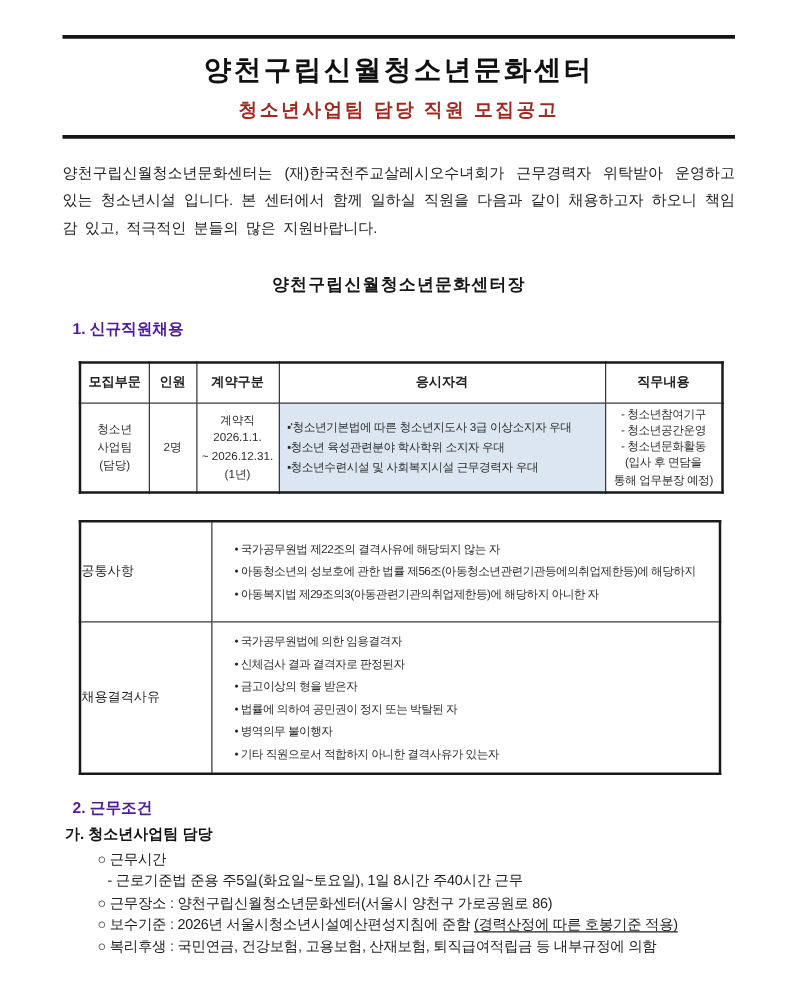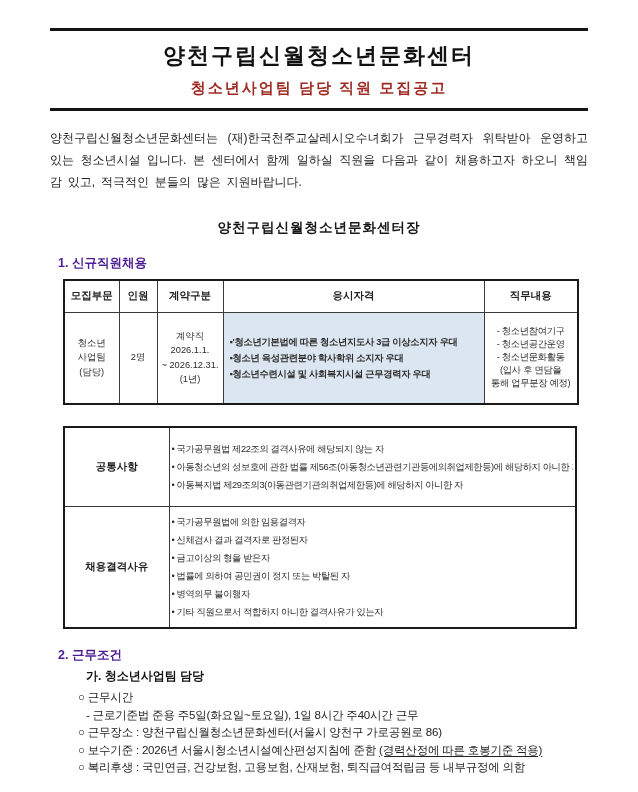--- a/index.html
+++ b/index.html
@@ -34,48 +34,48 @@
     font-size: 13.5px; font-weight: bold; line-height: 25px;
     letter-spacing: 1px; word-spacing: 5px; color: #161616;
   }
 
   .sec-heading { font-size: 12.5px; font-weight: bold; color: #4c1d95; margin-left: 8px; }
   .sec1 { margin-top: 15px; }
 
   table { border-collapse: collapse; table-layout: fixed; margin-left: 13px; width: 514px; }
   table, tr, td, th { border: 1px solid #3a3a3a; }
   table { border: 2px solid #1a1a1a; }
-  .recruit-table { margin-top: 7px; }
+  .recruit-table { margin-top: 17px; }
   .recruit-table th {
     height: 32px; font-size: 10.5px; font-weight: bold; color: #222;
     text-align: center; vertical-align: middle; background: #fff;
   }
   .recruit-table td { vertical-align: middle; font-size: 9.3px; color: #2c2c2c; }
   .cell-center { text-align: center; line-height: 14.5px; white-space: nowrap; }
   .qual-cell { background: #dce6f1; padding: 4px 6px; }
-  .qual-line { font-weight: bold; line-height: 16px; white-space: nowrap; overflow: hidden; letter-spacing: -0.3px; }
-  .duty-cell { padding: 12px 3px; }
+  .qual-line { font-weight: normal; line-height: 16px; white-space: nowrap; overflow: hidden; letter-spacing: -0.3px; }
+  .duty-cell { padding: 2px 3px; }
   .duty-line { text-align: center; line-height: 13.2px; white-space: nowrap; overflow: hidden; letter-spacing: -0.3px; }
   .row-recruit { height: 72px; }
 
   .cond-table { margin-top: 21px; }
   .cond-label {
-    width: 105px; text-align: center; vertical-align: middle;
-    font-size: 10.5px; font-weight: bold; color: #1e1e1e;
+    width: 105px; vertical-align: middle;
+    font-size: 10.5px; font-weight: normal; color: #1e1e1e;
   }
-  .cond-items { padding: 6px 2px; vertical-align: middle; }
+  .cond-items { padding: 6px 18px; vertical-align: middle; }
   .cond-item {
     font-size: 9.3px; color: #2c2c2c; line-height: 18px;
     white-space: nowrap; overflow: hidden; letter-spacing: -0.4px;
   }
   .row-common { height: 80px; }
   .row-disq { height: 107px; }
 
   .sec2 { margin-top: 18px; }
-  .sec2-sub { font-size: 12px; font-weight: bold; margin-top: 4px; margin-left: 36px; color: #141414; }
+  .sec2-sub { font-size: 12px; font-weight: bold; margin-top: 4px; margin-left: 2px; color: #141414; }
   .work-lines { margin-top: 4px; }
   .wline {
     font-size: 11.5px; line-height: 17.5px; color: #222;
     margin-left: 28px; white-space: nowrap; overflow: hidden; letter-spacing: -0.2px;
   }
   .wline.dash { margin-left: 36px; }
   .u { text-decoration: underline; text-underline-offset: 2px; text-align: right; }
 </style>
 </head>
 <body>

